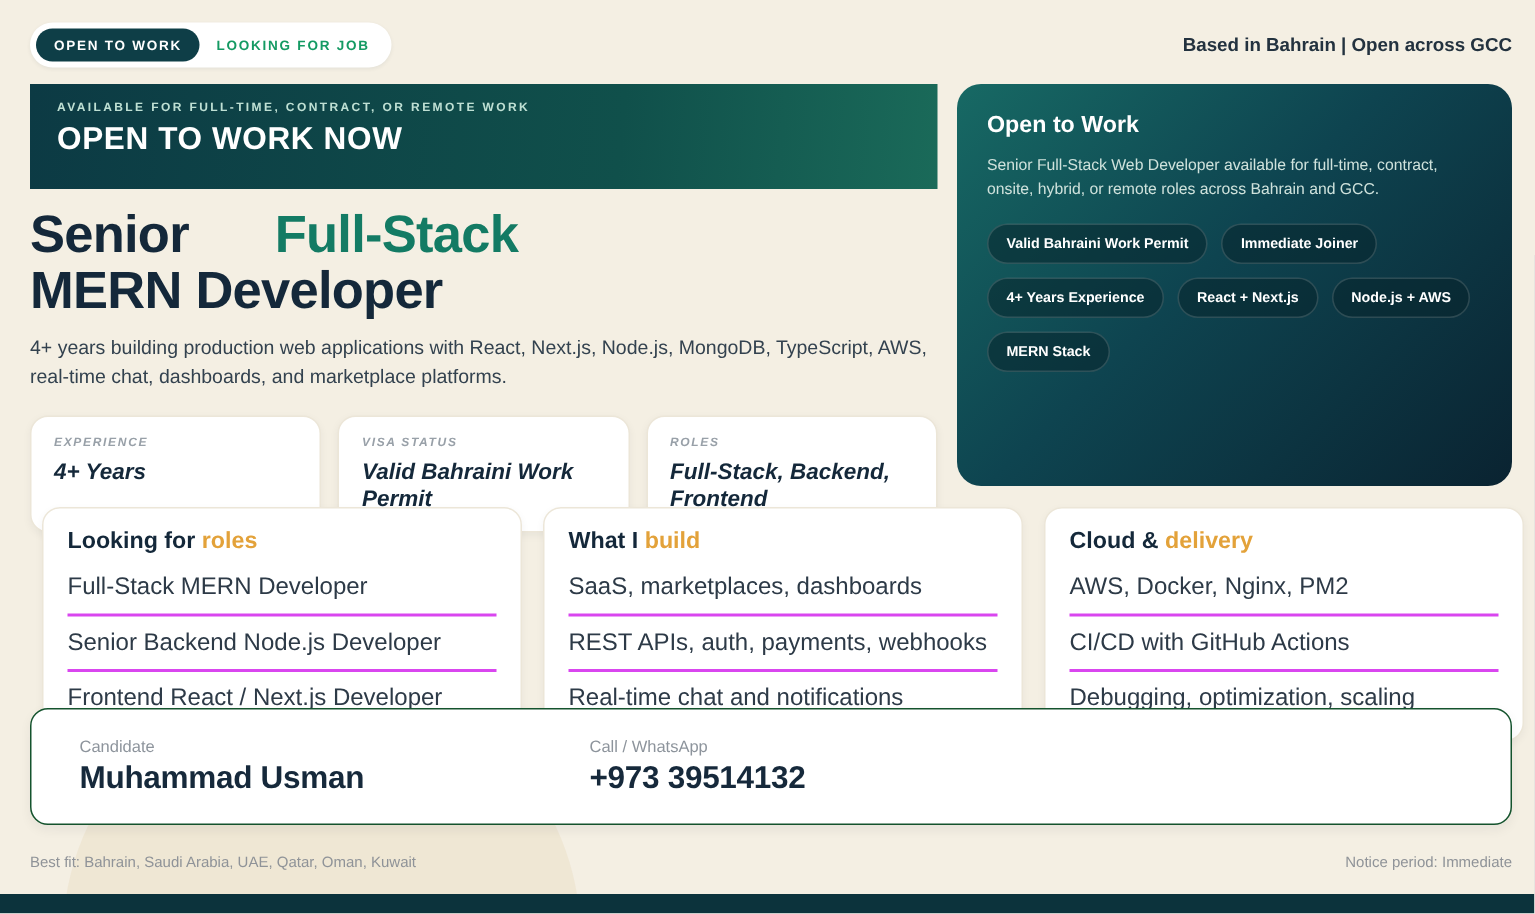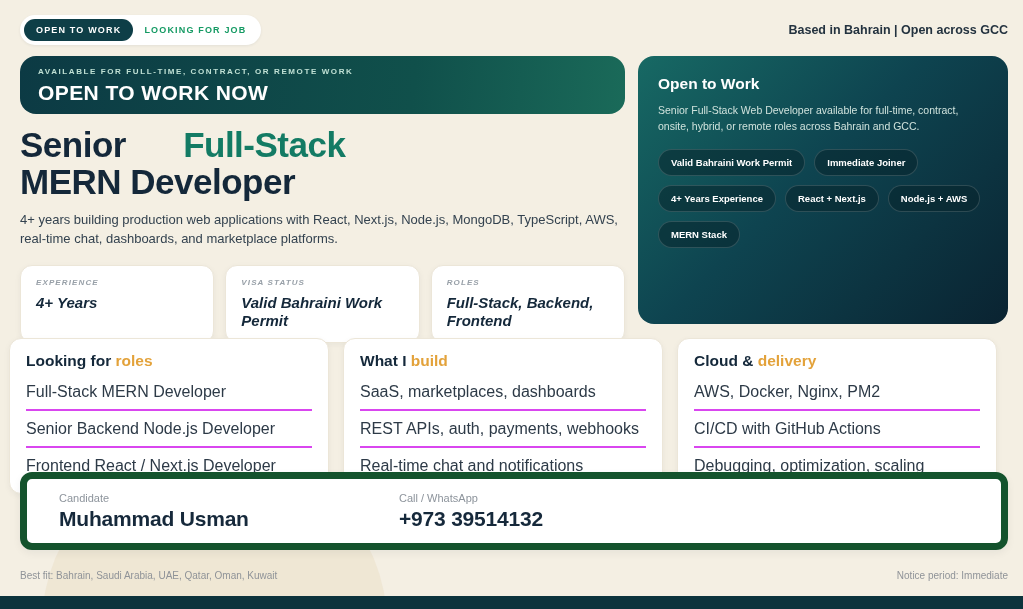--- a/index.html
+++ b/index.html
@@ -25,21 +25,21 @@
     box-shadow:0 1px 3px rgba(20,40,58,.07); }
   .otw-badge { background:#0e3e47; color:#fff; font-size:9px; font-weight:800;
     letter-spacing:.13em; padding:6px 12px; border-radius:14px; }
   .looking-text { color:#149a63; font-size:9px; font-weight:800; letter-spacing:.13em; }
   .location-text { font-size:12.5px; font-weight:700; color:#23323f; }
   
   .main-row { position:absolute; left:20px; top:56px; width:988px;
     display:flex; gap:13px; z-index:2; }
   .left-col { width:605px; }
   .banner {
-    height:58px; border-radius:16px; padding:11px 18px 10px;
+    height:70px; border-radius:0; padding:11px 18px 10px;
     background:linear-gradient(95deg,#0c3a44 0%, #10504b 65%, #1a6a59 100%);
   }
   .banner-kicker { color:#bfe0d4; font-size:8px; font-weight:700;
     letter-spacing:.2em; margin-bottom:5px; }
   .banner-title { color:#ffffff; font-size:21px; font-weight:800; letter-spacing:.02em; }
   .hero-title { margin-top:12px; font-size:35px; font-weight:800;
     line-height:1.06; letter-spacing:-.5px; color:#14283a; }
   .hero-accent { color:#137b64;margin-left:48px; }
   .hero-summary { margin-top:11px; font-size:13px; line-height:1.45;
     color:#33424f; max-width:600px; }
@@ -52,31 +52,31 @@
   
   .open-card { flex:1; border-radius:16px; padding:19px 20px; height:268px;
     background:linear-gradient(135deg,#176964 0%, #0e4450 45%, #0a2331 100%); }
   .open-card-title { color:#fff; font-size:15.5px; font-weight:800; margin-bottom:9px; }
   .open-card-desc { color:#cfe2dc; font-size:10.5px; line-height:1.55; margin-bottom:14px; }
   .tag-wrap { display:flex; flex-wrap:wrap; gap:9px; }
   .tag-pill { background:rgba(8,36,44,.55); border:1px solid rgba(255,255,255,.15);
     color:#fff; font-size:9.5px; font-weight:700; padding:7px 12px; border-radius:15px;
     white-space:nowrap; }
   
-  .cols-row { position:absolute; left:9px; top:338px; width:988px;
+  .cols-row { position:absolute; left:28px; top:338px; width:988px;
     display:flex; gap:14px; z-index:2;justify-content:center; }
   .col-card { flex:1; background:#fff; border:1px solid #ece6d8; border-radius:12px;
     padding:13px 16px 8px; box-shadow:0 2px 6px rgba(20,40,58,.05); }
   .col-title { font-size:15.5px; font-weight:800; color:#14283a; margin-bottom:4px; }
   .col-accent { color:#e3a23a; }
   .col-item { font-size:16px; color:#2d3a47; padding:9px 0 8px;
     border-bottom:2px solid #d946ef; }
   
   .contact-card { position:absolute; left:20px; top:472px; width:988px; height:78px;
-    background:#fff; border:7px solid #14532d; border-radius:12px;
+    background:#fff; border:1px solid #14532d; border-radius:12px;
     box-shadow:0 3px 8px rgba(20,40,58,.06); display:flex; align-items:center;
     padding:0 32px; z-index:2; }
   .contact-col-1 { width:340px; }
   .contact-col-2 { width:312px; }
   .contact-col-3 { flex:1; }
   .contact-label { font-size:11px; color:#8d949c; margin-bottom:3px; }
   .contact-value { font-size:21px; font-weight:800; color:#16293b; letter-spacing:-.2px; }
   .contact-handle { font-size:10px; color:#8d949c; margin-top:2px; }
   
   .footer-row { position:absolute; left:20px; top:570px; width:988px;

